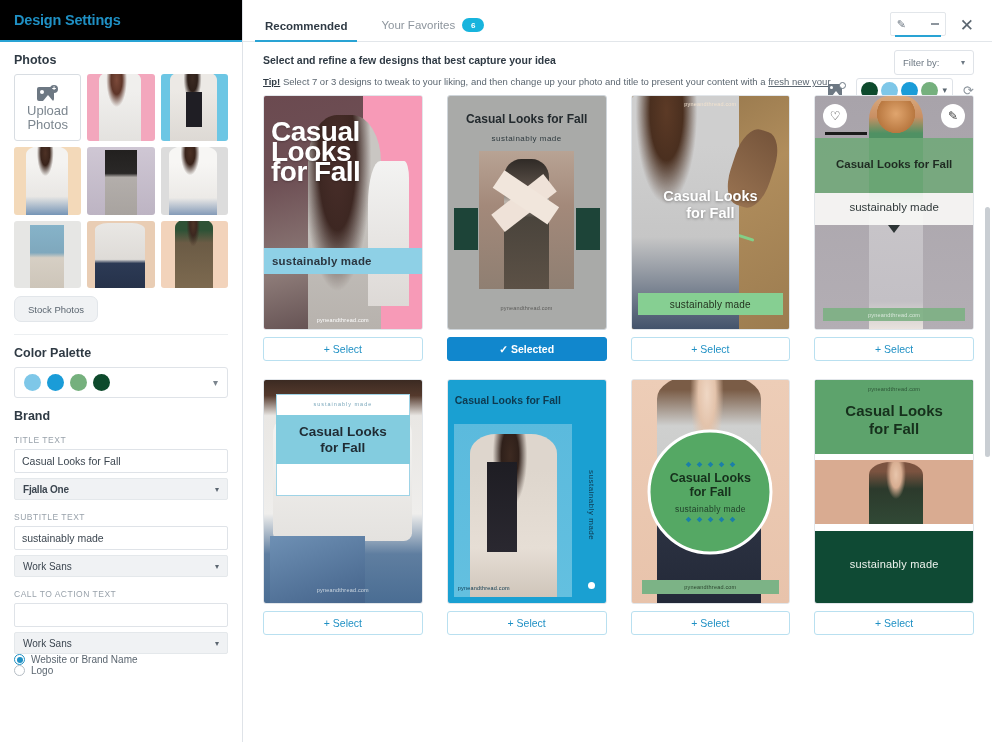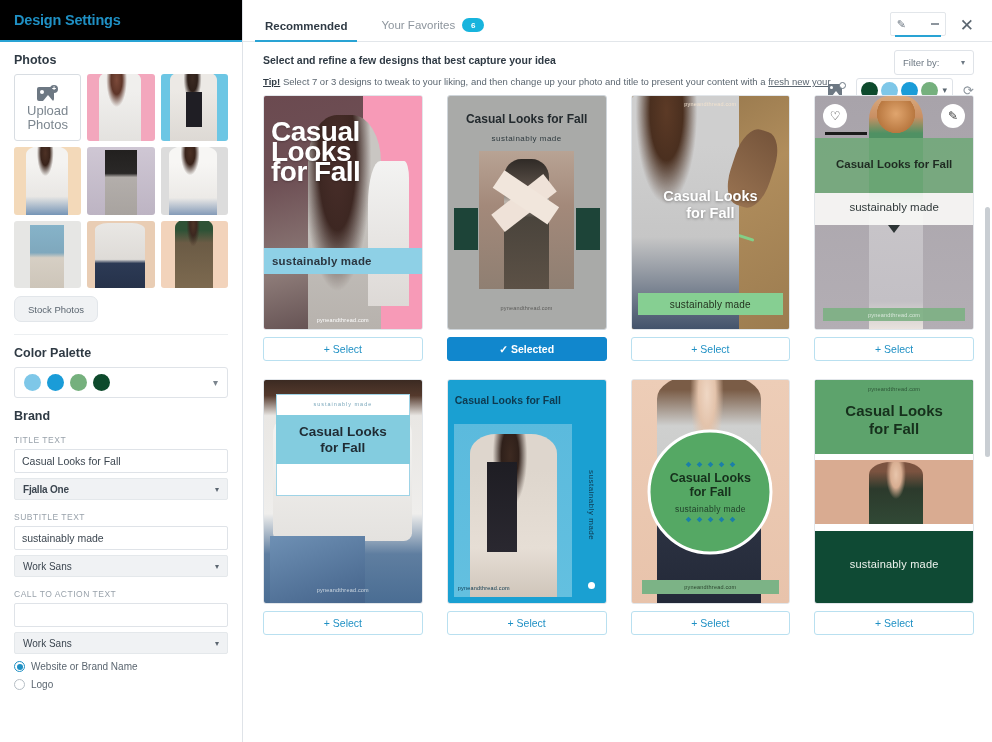--- a/index.html
+++ b/index.html
@@ -92,21 +92,21 @@
   }
   .font-select {
     width:100%; height:22px; margin-top:5px;
     background:#f0f2f4; border:1px solid #e4e8eb; border-radius:2px;
     display:flex;align-items:center; padding:0 8px;
     font-size:10px; color:#3c4650; cursor:pointer; position:relative;
   }
   .font-select .cv { margin-left:auto; font-size:8px; color:#5b6670; }
   .font-fjalla { font-family:"Liberation Sans Narrow","Liberation Sans",sans-serif; font-weight:bold; letter-spacing:-0.2px;}
 
-  .radio-row { display:flex; align-items:center; gap:6px; margin-top:7px; cursor:pointer;}
+  .radio-row { display:flex; align-items:center; gap:6px; cursor:pointer;}
   .radio {
     width:11px;height:11px;border-radius:50%;border:1px solid #b6bec5;
     display:flex;align-items:center;justify-content:center; background:#fff;
   }
   .radio.on { border-color:#1f90c4; }
   .radio.on::after{content:"";width:6px;height:6px;border-radius:50%;background:#1f90c4;}
   .radio-label { font-size:10px; color:#5b6670; }
 
   
   .main { flex:1; height:742px; display:flex; flex-direction:column; background:#fff; position:relative;}

